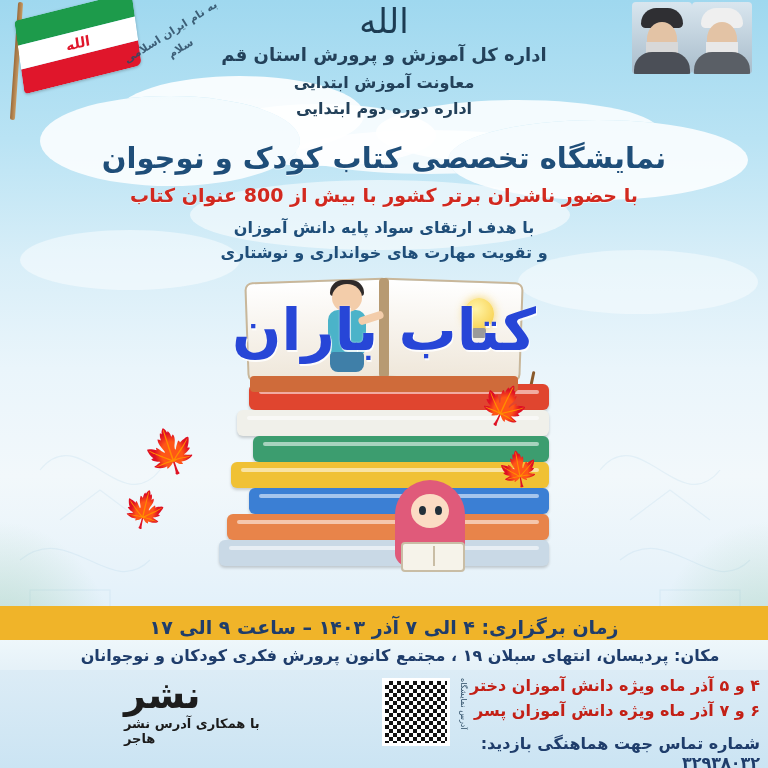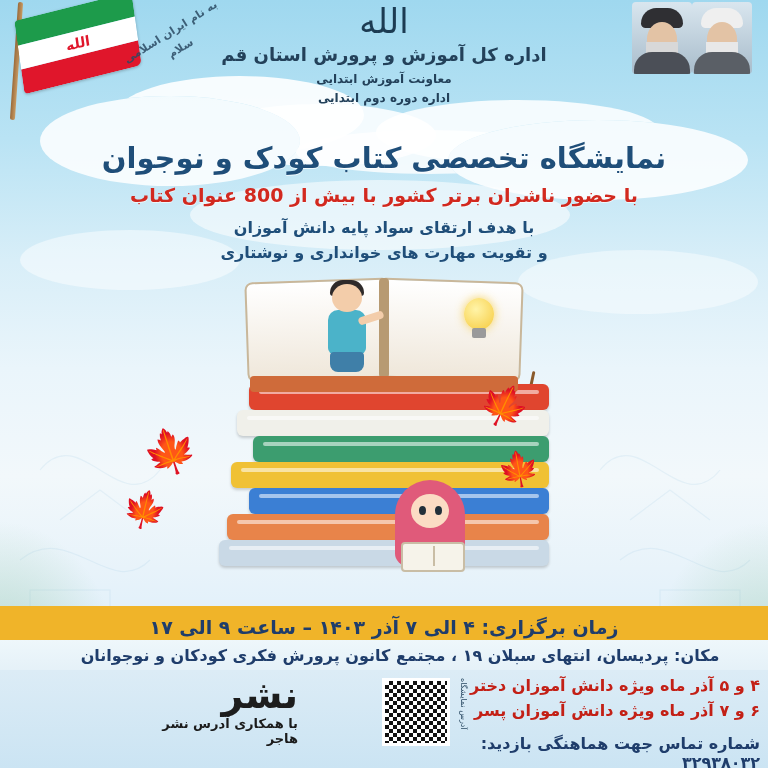--- a/index.html
+++ b/index.html
@@ -113,21 +113,21 @@
     color: #1c3b52;
     margin-bottom: 2px;
   }
   .org-line {
     font-size: 18px;
     font-weight: bold;
     line-height: 1.65;
     letter-spacing: 0;
     color: #23415a;
   }
-  .org-line.l2, .org-line.l3 { font-size: 12px; }
+  .org-line.l2, .org-line.l3 { font-size: 16px; }
 
   .leaders {
     position: absolute;
     right: 6px;
     top: 2px;
     width: 130px;
     height: 72px;
     display: flex;
     justify-content: flex-end;
     gap: 0px;
@@ -534,24 +534,24 @@
     width: 14px;
     font-size: 8px;
     color: #2b4a63;
     writing-mode: vertical-rl;
     z-index: 10;
     line-height: 1.2;
   }
 
   .publisher {
     position: absolute;
-    left: 148px;
+    left: 124px;
     top: 676px;
     width: 150px;
-    text-align: right;
+    text-align: left;
     z-index: 10;
   }
   .pub-mark {
     font-size: 38px;
     font-weight: bold;
     color: #1d1d1d;
     line-height: 1;
   }
   .pub-text {
     margin-top: 2px;
@@ -654,20 +654,21 @@
     <div class="kid">
       <div class="body"></div>
       <div class="arm"></div>
       <div class="legs"></div>
       <div class="hair"></div>
       <div class="head"></div>
     </div>
     <div class="ob-base"></div>
   </div>
 
+  <div class="brand">کتاب باران</div>
 
   <div class="branch"></div>
   <div class="leaf lf1">
       <span>🍁</span>
     </div>
   <div class="leaf lf2">
       <span>🍁</span>
     </div>
   <div class="leaf lf3">
       <span>🍁</span>

